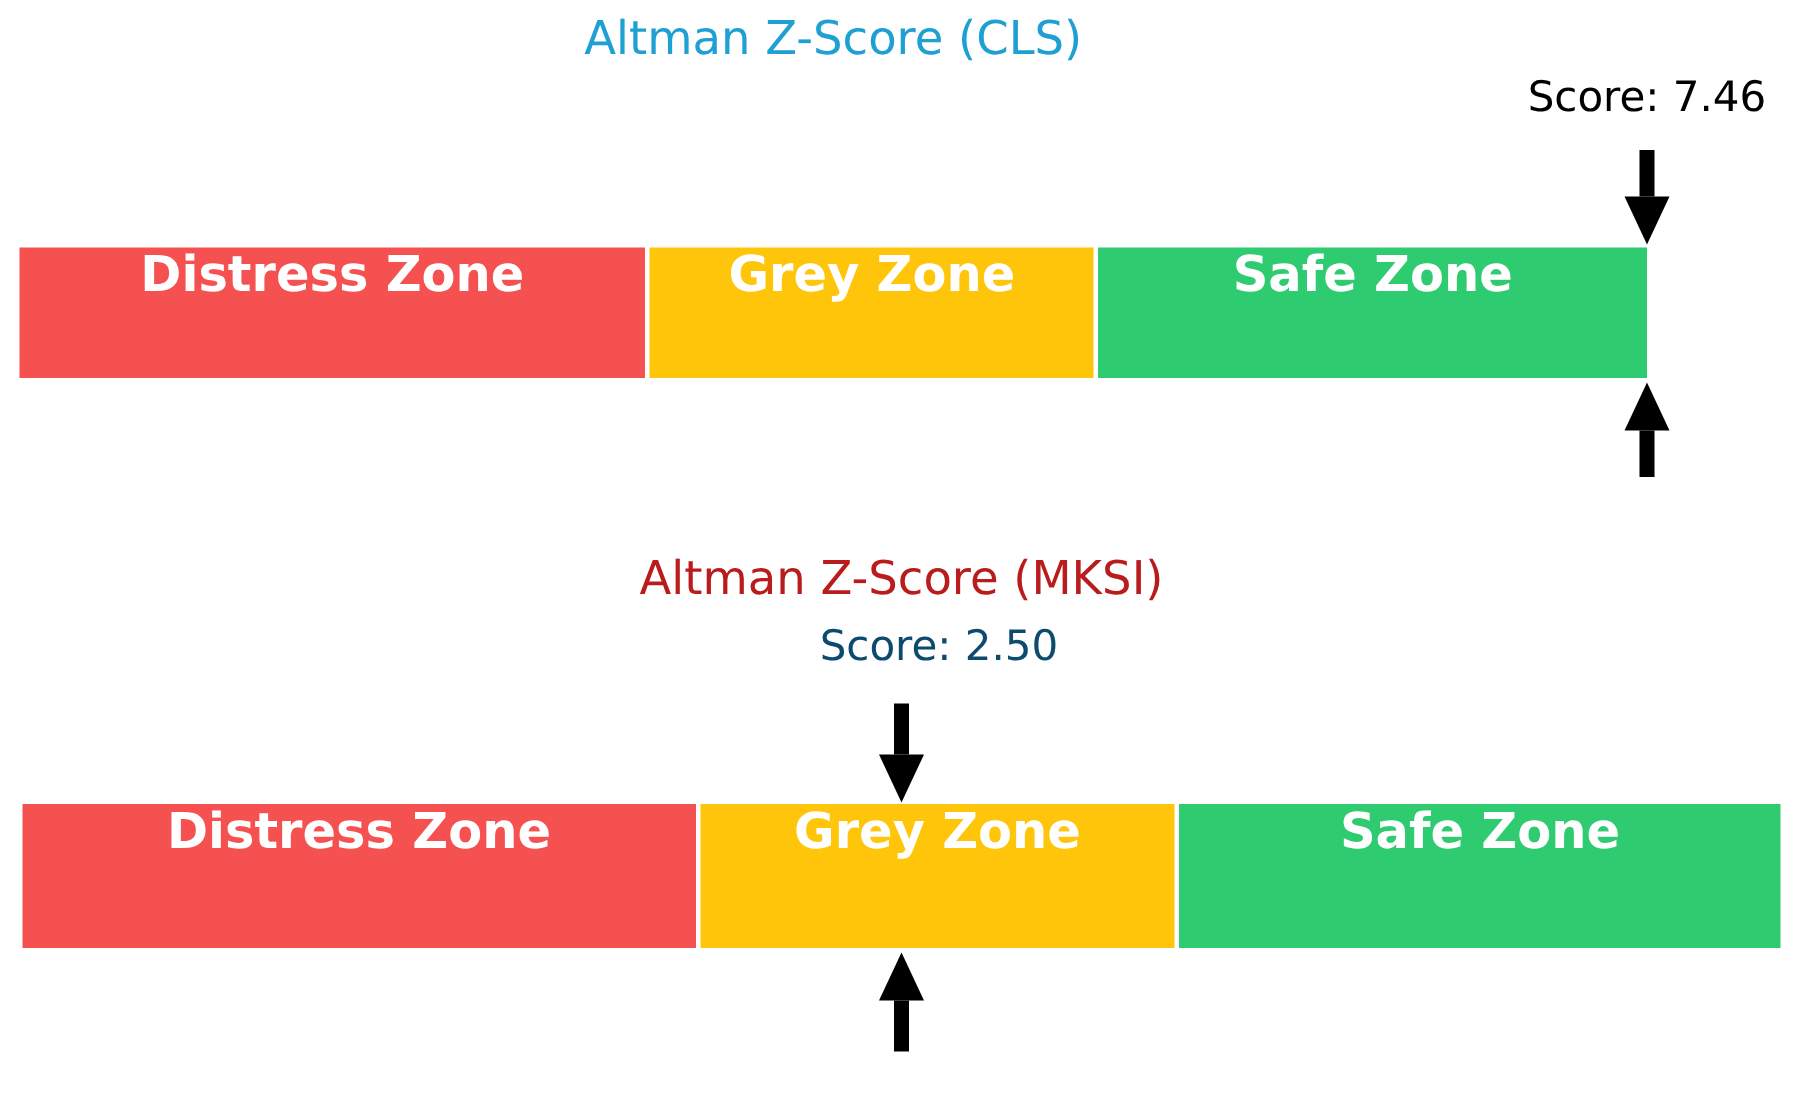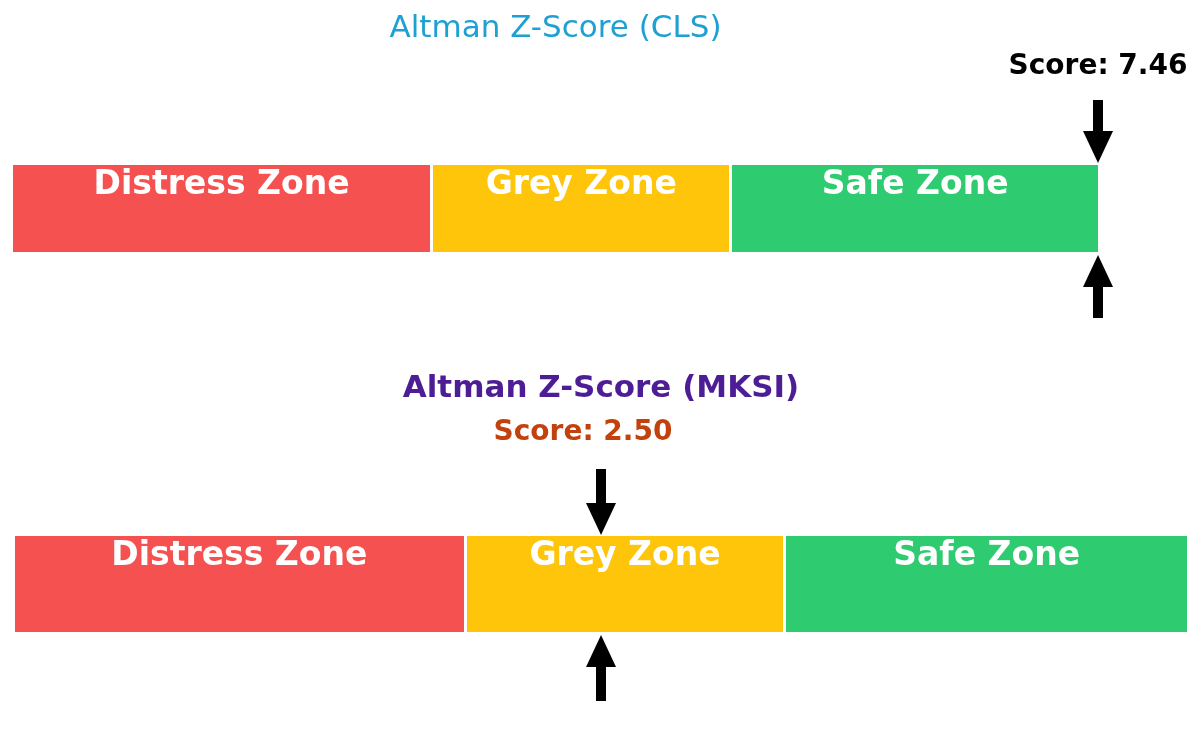--- a/index.html
+++ b/index.html
@@ -27,21 +27,21 @@
     line-height: 1.2;
     white-space: nowrap;
   }
   .c1 .title { left: 13px;  width: 1085px; top: 8px; }
   .c2 .title { left: 15px;  width: 1172px; top: 368px; }
 
   .score {
     position: absolute;
     transform: translateX(-50%);
     font-size: 28px;
-    font-weight: 700;
+    font-weight: 400;
     line-height: 1.2;
     white-space: nowrap;
   }
   .c1 .score { top: 48px; }
   .c2 .score { top: 414px; }
 
   .bar {
     position: absolute;
     display: flex;
     gap: 3px;
@@ -117,22 +117,22 @@
       </div>
     </div>
 
     <div class="marker arrow arrow-up" style="left: 1098px;">
       <div class="head-up" style="border-bottom-color: rgb(0, 0, 0);"></div>
       <div class="shaft" style="background: rgb(0, 0, 0);"></div>
     </div>
   </section>
 
   <section class="chart c2">
-    <h2 class="title" style="color: #4c1d95; font-weight: bold;">Altman Z-Score (MKSI)</h2>
-    <div class="score marker" style="color: #c2410c; left: 583px;">Score: 2.50</div>
+    <h2 class="title" style="color: #b91c1c;">Altman Z-Score (MKSI)</h2>
+    <div class="score marker" style="color: #0c4a6e; left: 626px;">Score: 2.50</div>
 
     <div class="marker arrow arrow-down" style="left: 601px;">
       <div class="shaft" style="background: rgb(0, 0, 0);"></div>
       <div class="head-down" style="border-top-color: rgb(0, 0, 0);"></div>
     </div>
 
     <div class="bar">
       <div class="zone" style="flex-grow: 1.81; background: rgb(245, 81, 81);">
         <span class="zone-label" style="color: rgb(255, 255, 255);">Distress Zone</span>
       </div>

